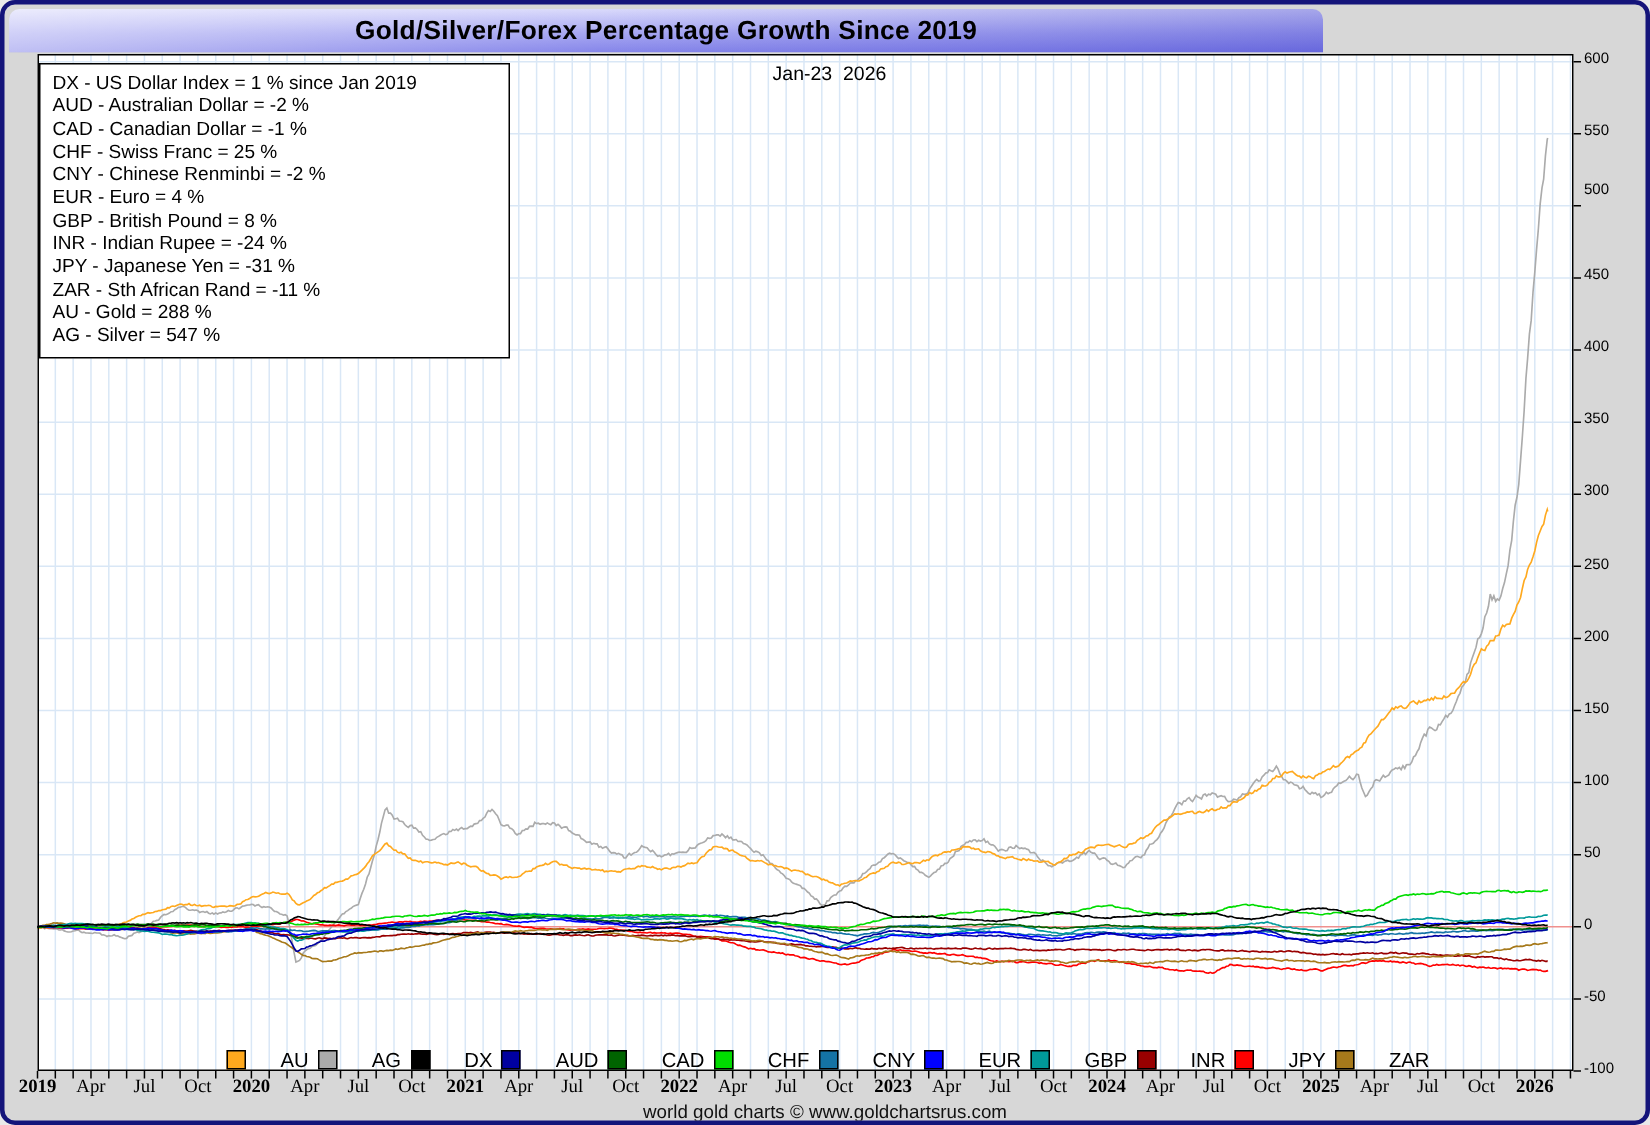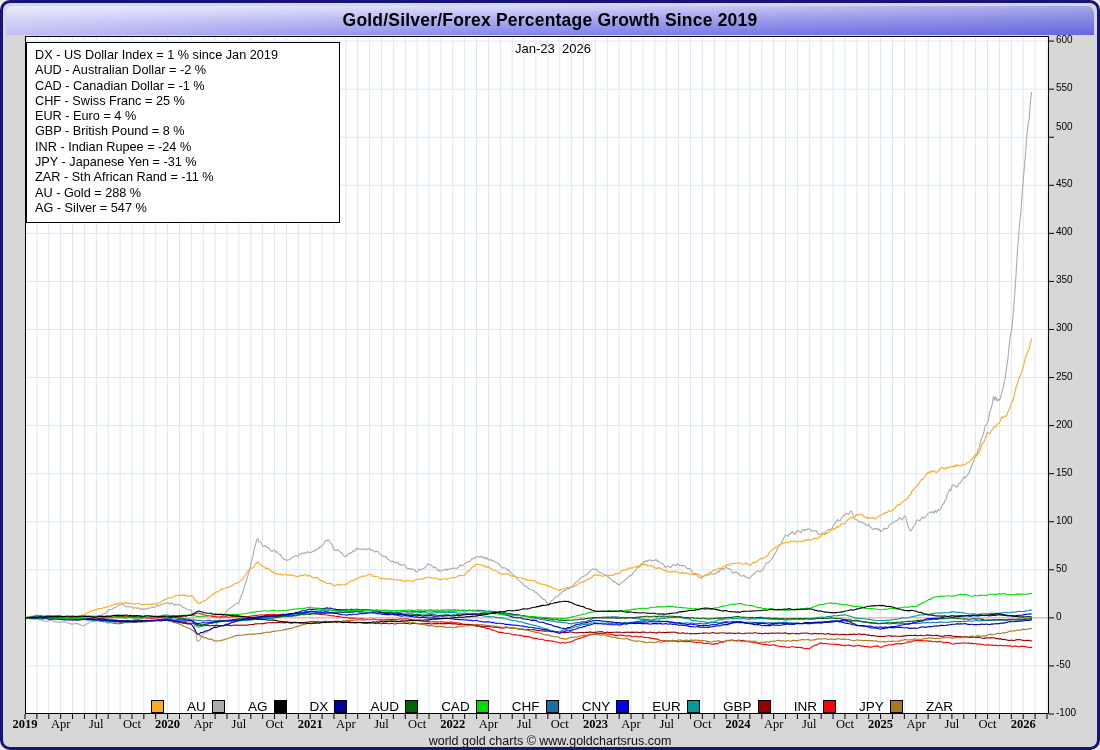--- a/index.html
+++ b/index.html
@@ -1,18 +1,18 @@
 <!DOCTYPE html>
 <html><head>
 <meta charset="utf-8">
 <style>
   html,body{margin:0;padding:0;background:#e9e9e9;font-family:"Liberation Sans",sans-serif;}
   #frame{position:relative;width:1100px;height:750px;box-sizing:border-box;
          background:#d7d7d7;border:3px solid #14147a;border-radius:10px;overflow:hidden;}
-  #titlebar{position:absolute;left:3px;top:3px;width:1088px;height:29px;
+  #titlebar{position:absolute;left:3px;top:3px;width:876px;height:29px;
             border-radius:7px 7px 0 0;
             background:linear-gradient(to right, rgba(255,255,255,0.50), rgba(255,255,255,0.05) 45%, rgba(40,40,190,0.28)),
                        linear-gradient(to bottom,#d8d8fb 0%,#a2a2f1 55%,#7f7fe8 100%);}
   #title{position:absolute;left:0;top:4px;width:100%;text-align:center;
          font-size:17.5px;font-weight:bold;color:#000;letter-spacing:0.2px;}
   #plot{position:absolute;left:22px;top:33px;width:1024px;height:678px;background:#ffffff;}
   #chart-svg{position:absolute;left:0;top:0;overflow:visible;}
   #infobox{position:absolute;left:23px;top:39px;width:296px;background:#ffffff;
            border:1px solid #000;padding:5px 8px 6px 8px;z-index:5;}
   .info-line{font-size:12.7px;line-height:15.3px;color:#000;white-space:nowrap;}
@@ -255,20 +255,21 @@
         <line x1="1024" y1="53.15950659293914" x2="1029" y2="53.15950659293914" stroke="#000" stroke-width="1"></line>
         <line x1="1024" y1="5.094853253934453" x2="1029" y2="5.094853253934453" stroke="#000" stroke-width="1"></line>
       </svg>
   </div>
 
   <div id="infobox">
       <div class="info-line">DX - US Dollar Index = 1 % since Jan 2019</div>
       <div class="info-line">AUD - Australian Dollar = -2 %</div>
       <div class="info-line">CAD - Canadian Dollar = -1 %</div>
       <div class="info-line">CHF - Swiss Franc = 25 %</div>
+      <div class="info-line">CNY - Chinese Renminbi = -2 %</div>
       <div class="info-line">EUR - Euro = 4 %</div>
       <div class="info-line">GBP - British Pound = 8 %</div>
       <div class="info-line">INR - Indian Rupee = -24 %</div>
       <div class="info-line">JPY - Japanese Yen = -31 %</div>
       <div class="info-line">ZAR - Sth African Rand = -11 %</div>
       <div class="info-line">AU - Gold = 288 %</div>
       <div class="info-line">AG - Silver = 547 %</div>
     </div>
 
   <div id="datelabel">Jan-23  2026</div>

